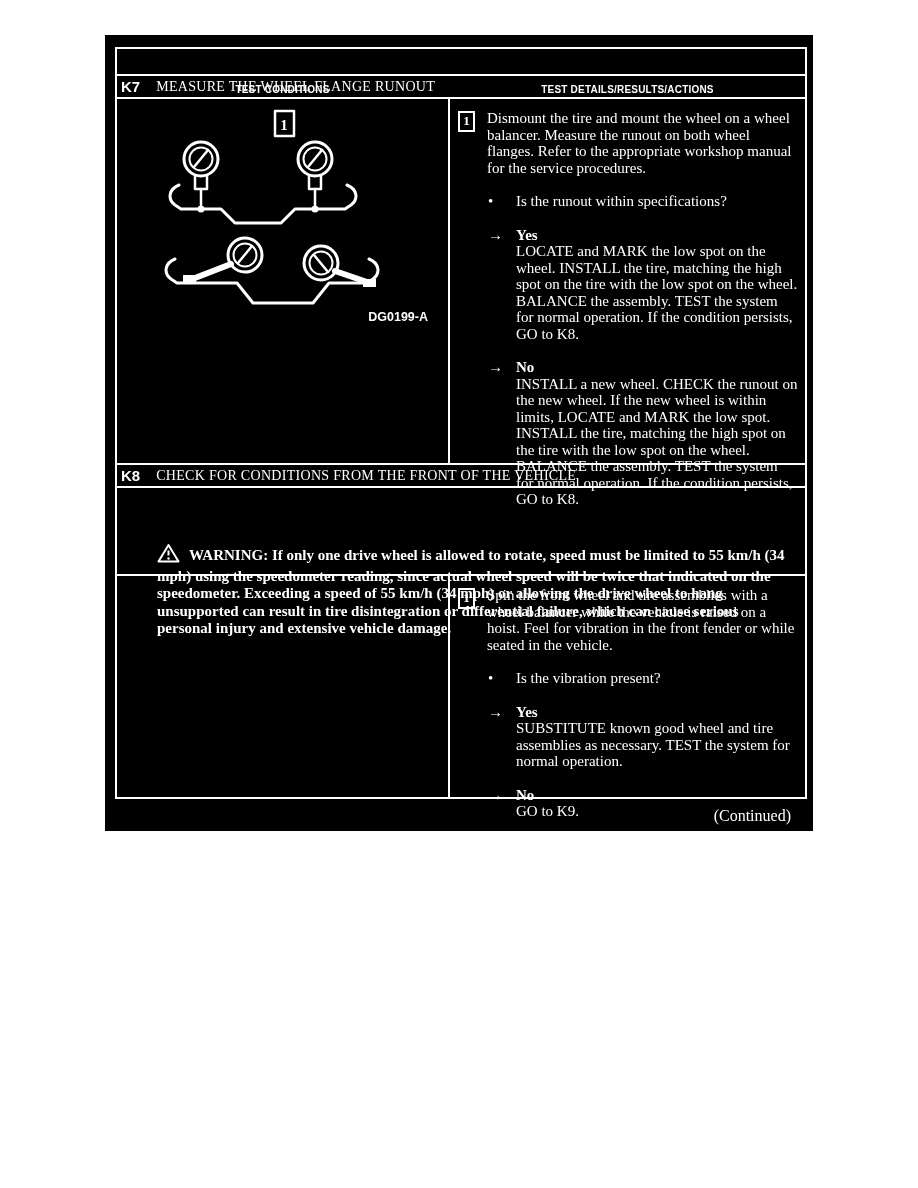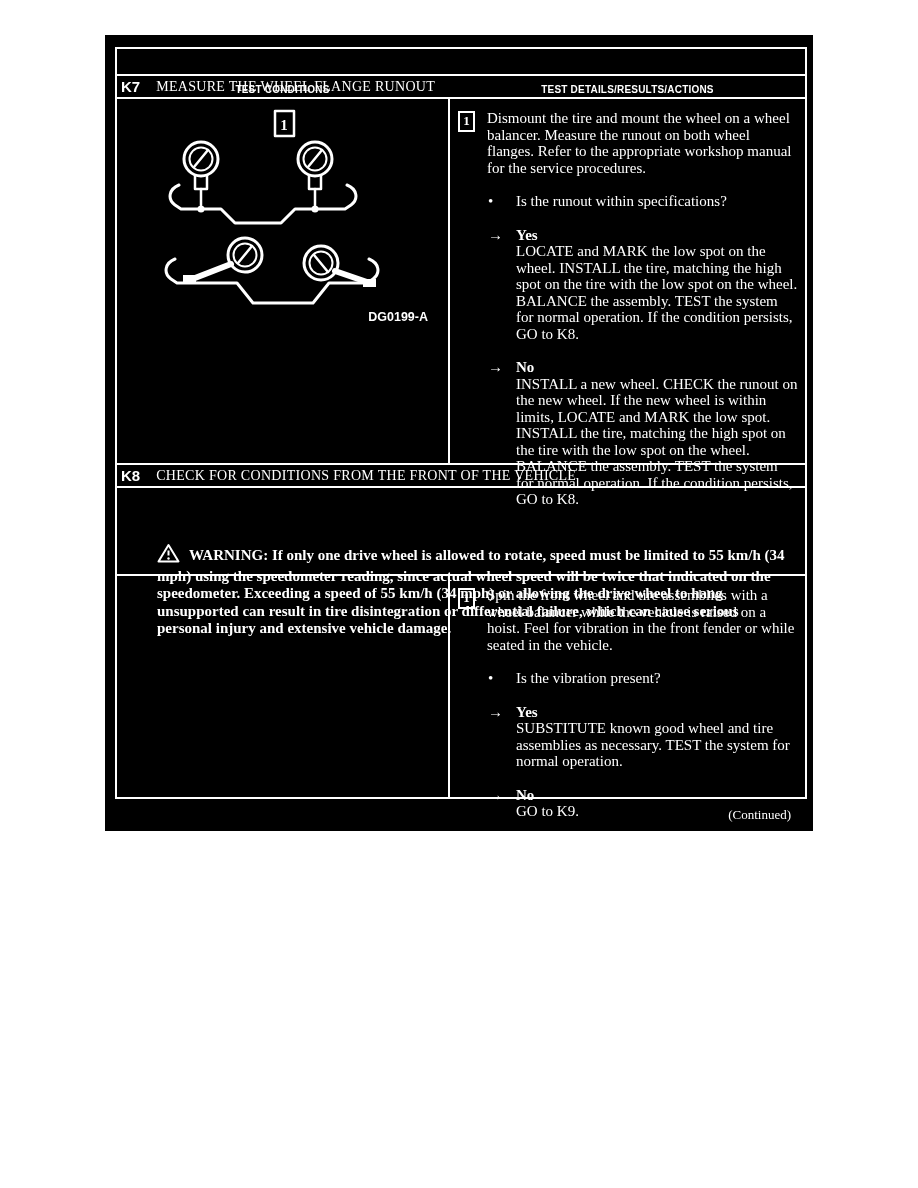--- a/index.html
+++ b/index.html
@@ -36,21 +36,21 @@
   .bullet { width:28px; flex:0 0 auto; }
   .answer { display:flex; margin:17px 0 0 32px; }
   .arrow { width:28px; flex:0 0 auto; }
   .answer-body { width:282px; }
   .answer-label { font-weight:bold; }
 
   .warn-row { height:88px; display:block; padding:7px 14px 0 40px; }
   .warn-text { font-weight:bold; font-size:15px; line-height:17.5px; text-indent:0;margin-top:48px; }
   .warn-icon { display:inline-block; vertical-align:-3px; margin-right:9px; }
 
-  .continued { position:absolute; right:22px; top:772px; font-size:13px; }
+  .continued { position:absolute; right:22px; top:772px; font-size:16px; }
 
   svg text { fill:#fff; }
   .diagram { display:block; }
 </style>
 </head>
 <body>
 
 <div class="scan-panel">
   <div class="doc-table">
 

